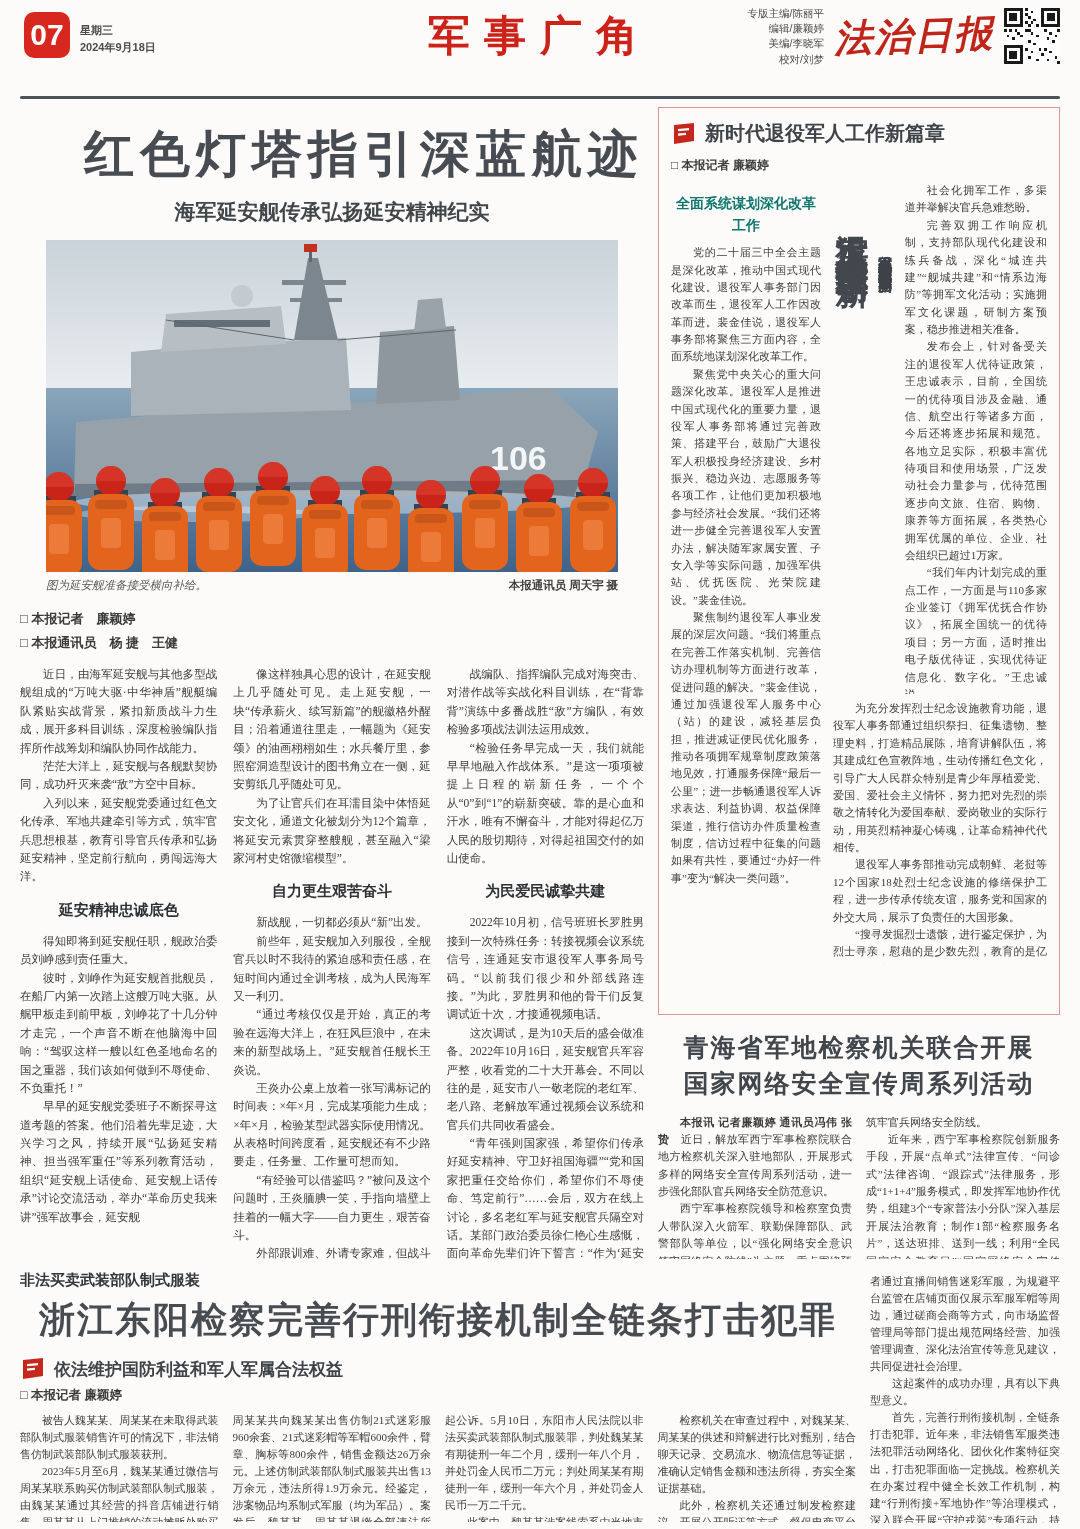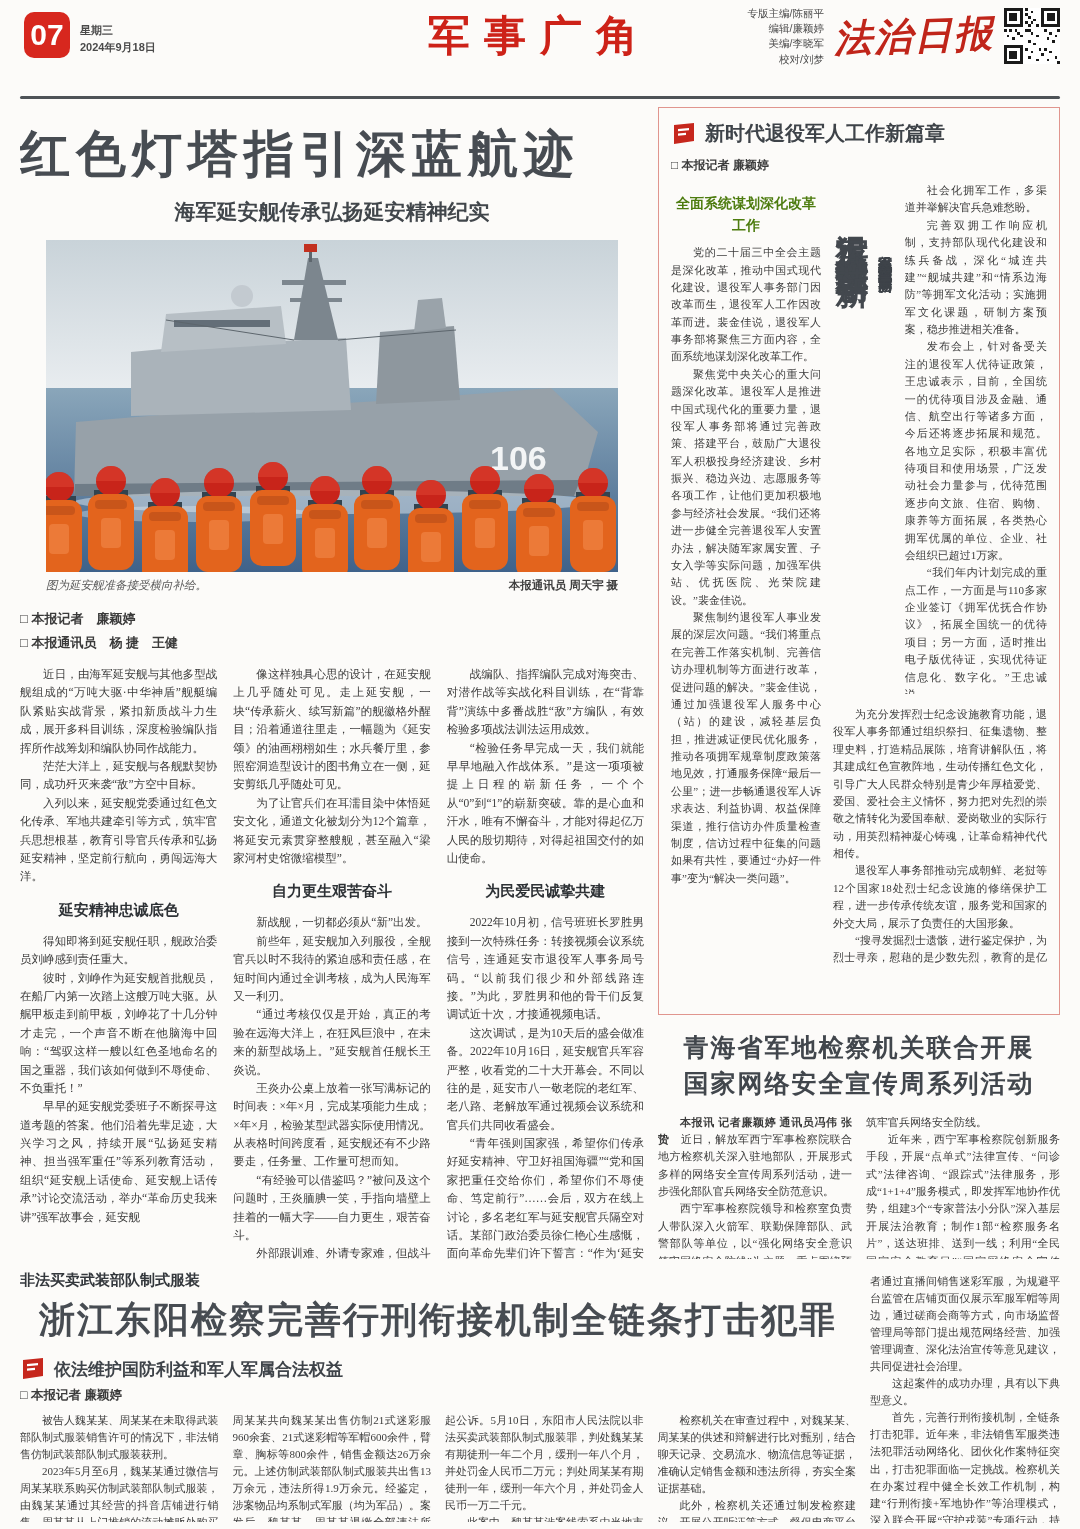--- a/index.html
+++ b/index.html
@@ -23,21 +23,21 @@
     font-family:"DejaVu Serif",serif;transform:rotate(-2deg)}
   .qr{width:56px;height:56px}
   .header-rule{height:3px;background:#4e5357;margin:6px 20px 0;border-radius:2px}
 
   
   .main{display:flex;gap:14px;margin:8px 20px 0;height:1152px;overflow:hidden}
   .left-art{width:624px;flex:none;overflow:hidden}
   .right-rail{flex:1;min-width:0;overflow:hidden}
 
   
-  .lead-headline{text-align:left;font-size:50px;font-weight:800;color:#474c52;letter-spacing:6px;
+  .lead-headline{text-align:right;font-size:50px;font-weight:800;color:#474c52;letter-spacing:6px;
     margin:14px 0 10px;font-family:"Liberation Sans",sans-serif}
   .lead-subtitle{text-align:center;font-size:21px;font-weight:700;color:#41464b;margin-bottom:14px;
     font-family:"Liberation Sans",sans-serif}
   .photo{width:572px;height:332px;margin:0 auto;display:block}
   .caption-row{width:572px;margin:6px auto 14px;display:flex;justify-content:space-between;font-size:11.5px;color:#5a5a5a}
   .caption-left{font-style:italic}
   .caption-right{font-weight:700;color:#3e3e3e}
   .bylines{font-size:13px;font-weight:700;color:#3a3a3a;line-height:1.85;margin:2px 0 10px;
     font-family:"Liberation Sans",sans-serif}
   .cols{display:flex;gap:16px;height:630px;overflow:hidden}
@@ -56,22 +56,22 @@
   .fcol1{width:150px;flex:none;font-size:11px;line-height:1.58;text-align:justify;overflow:hidden}
   .fcol1 p,.frtext p,.frbottom p,.q-col p,.b-col p,.bottom-right p{margin:0;text-indent:2em}
   .fright{flex:1;display:flex;flex-direction:column;min-width:0}
   .frtop{display:flex;gap:10px;height:512px;flex:none;overflow:hidden}
   .vwrap{display:flex;flex:none;padding-top:26px}
   .vhead{writing-mode:vertical-rl;font-size:33px;font-weight:800;color:#43484e;letter-spacing:3px;line-height:1.15;
     font-family:"Liberation Sans",sans-serif}
   .vsub{writing-mode:vertical-rl;font-size:14px;font-weight:700;color:#3e4349;letter-spacing:1px;line-height:1.35;
     padding-top:36px;margin-left:5px;font-family:"Liberation Sans",sans-serif}
   .frtext{flex:1;min-width:0;font-size:11px;line-height:1.58;text-align:justify;overflow:hidden}
-  .frbottom{flex:1;font-size:11px;line-height:1.58;text-align:justify;margin-top:12px;overflow:hidden}
-  .fsub{text-align:center;font-size:14px;font-weight:700;color:#4d7c0f;margin:10px 0 8px;text-indent:0;
+  .frbottom{flex:1;font-size:11px;line-height:1.58;text-align:justify;margin-top:6px;overflow:hidden}
+  .fsub{text-align:center;font-size:14px;font-weight:700;color:#0f766e;margin:10px 0 8px;text-indent:0;
     font-family:"Liberation Sans",sans-serif}
 
   
   .qinghai{margin-top:14px}
   .q-head{text-align:center;font-size:25px;font-weight:800;color:#41464c;line-height:1.45;letter-spacing:2px;
     font-family:"Liberation Sans",sans-serif}
   .q-cols{display:flex;gap:14px;margin-top:12px;height:178px;overflow:hidden}
   .q-col{flex:1;min-width:0;font-size:11px;line-height:1.58;text-align:justify;overflow:hidden}
   .q-byline{font-weight:700}
 

